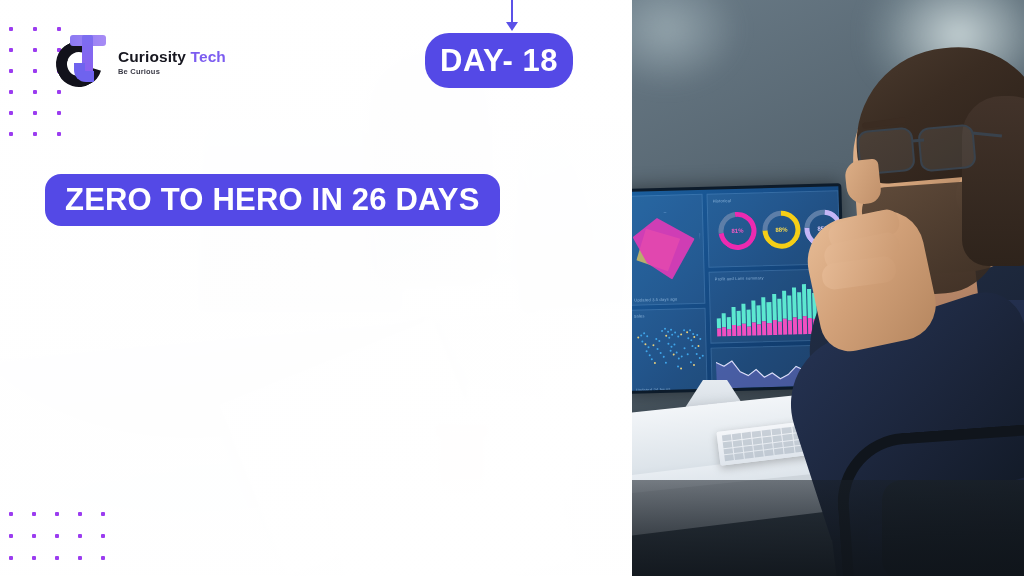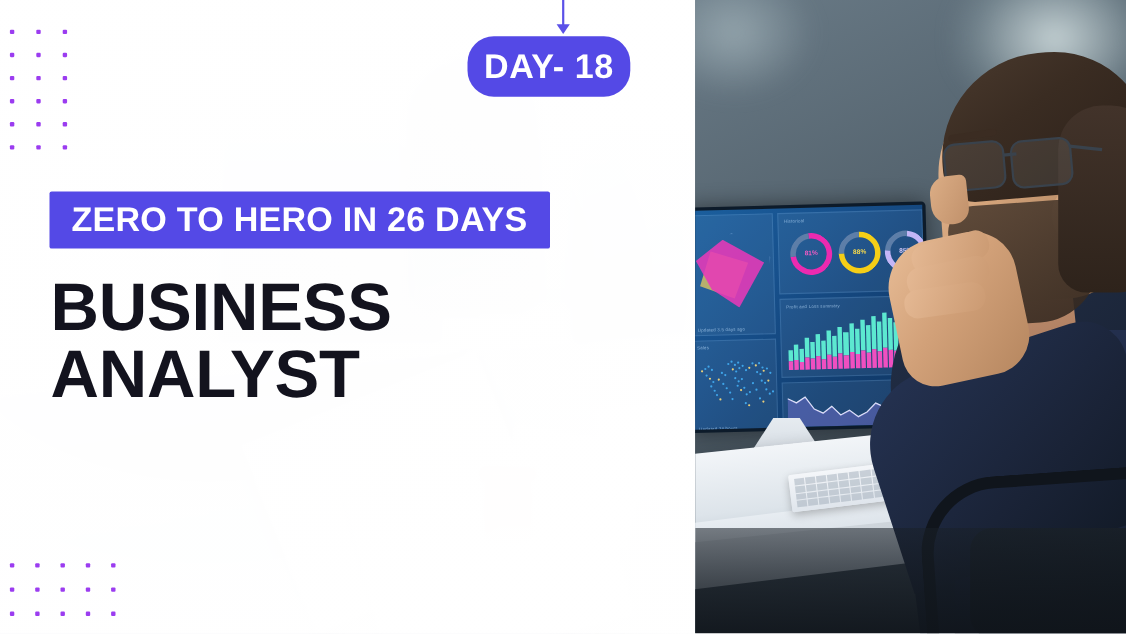--- a/index.html
+++ b/index.html
@@ -122,21 +122,21 @@
   .day-badge {
     position:absolute; left:425px; top:33px; width:148px; height:55px;
     background:#5449e6; border-radius:24px;
     display:flex; align-items:center; justify-content:center;
     color:#ffffff; font-size:31px; font-weight:bold; letter-spacing:.5px;
   }
 
   
   .zero-badge {
     position:absolute; left:45px; top:174px; height:52px; padding:0 20px;
-    background:#5449e6; border-radius:2px;
+    background:#5449e6; border-radius:16px;
     display:flex; align-items:center;
     color:#ffffff; font-size:31px; font-weight:bold; letter-spacing:.2px;
   }
   .main-title {
     position:absolute; left:46px; top:249px;
     font-size:61px; font-weight:bold; color:#13131e;
     letter-spacing:-.2px; line-height:1;
   }
   .subtitle {
     position:absolute; left:46px; top:340px; width:560px;
@@ -394,29 +394,42 @@
         <div class="dot" style="background: rgb(155, 60, 240);"></div>
         <div class="dot" style="background: rgb(155, 60, 240);"></div>
         <div class="dot" style="background: rgb(155, 60, 240);"></div>
         <div class="dot" style="background: rgb(155, 60, 240);"></div>
         <div class="dot" style="background: rgb(155, 60, 240);"></div>
         <div class="dot" style="background: rgb(155, 60, 240);"></div>
         <div class="dot" style="background: rgb(155, 60, 240);"></div>
         <div class="dot" style="background: rgb(155, 60, 240);"></div>
       </div>
 
+    <div class="logo-wrap">
+      <div class="logo-mark">
+        <div class="logo-c-outer"></div>
+        <div class="logo-t-bar"></div>
+        <div class="logo-t-stem"></div>
+        <div class="logo-t-hook"></div>
+      </div>
+      <div class="logo-text">
+        <div class="logo-title">
+          <span class="w1">Curiosity</span><span>&nbsp;</span><span class="w2">Tech</span>
+        </div>
+        <div class="logo-tag">Be Curious</div>
+      </div>
+    </div>
 
     <div class="arrow-wrap">
       <div class="arrow-line"></div>
       <div class="arrow-head"></div>
     </div>
     <div class="day-badge">DAY- 18</div>
 
     <div class="zero-badge">ZERO TO HERO IN 26 DAYS</div>
-    <div class="main-title">BUSINESS ANALYST</div>
   </div>
 
   <div class="right-photo">
     <div class="ph-wall"></div>
     <div class="ph-glow"></div>
     <div class="ph-glow2"></div>
 
     <div class="ph-monitor">
       <div class="ph-screen">
 

